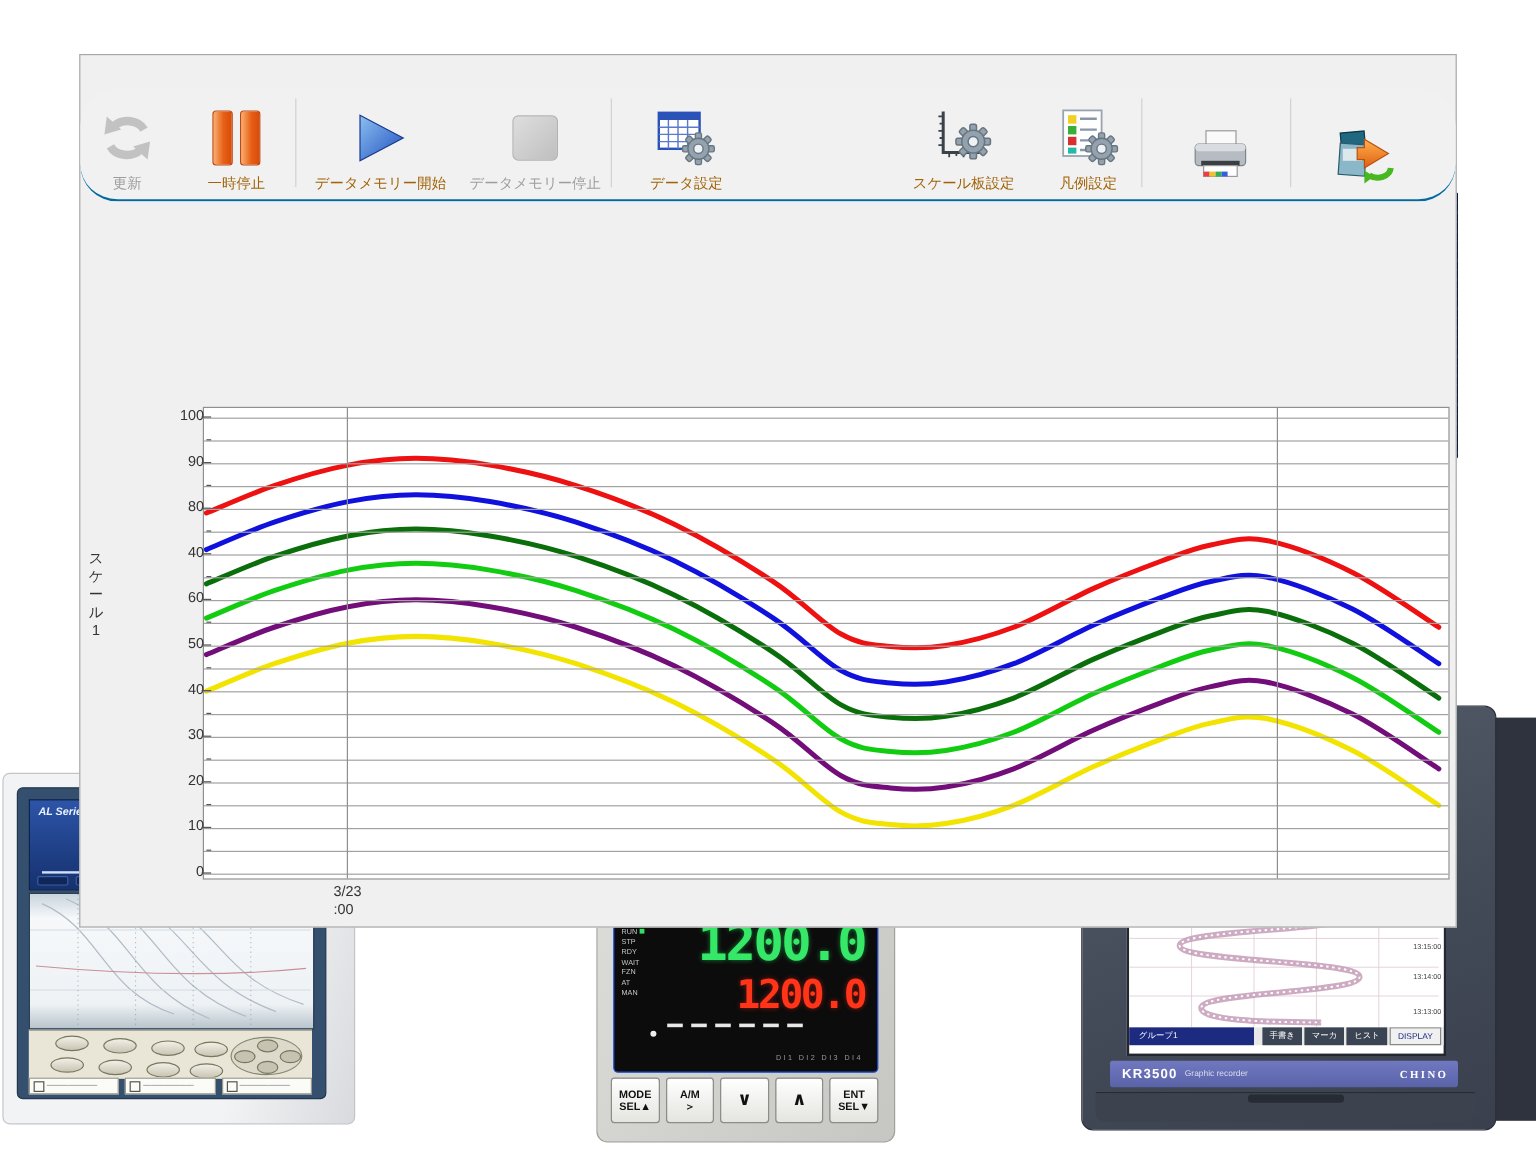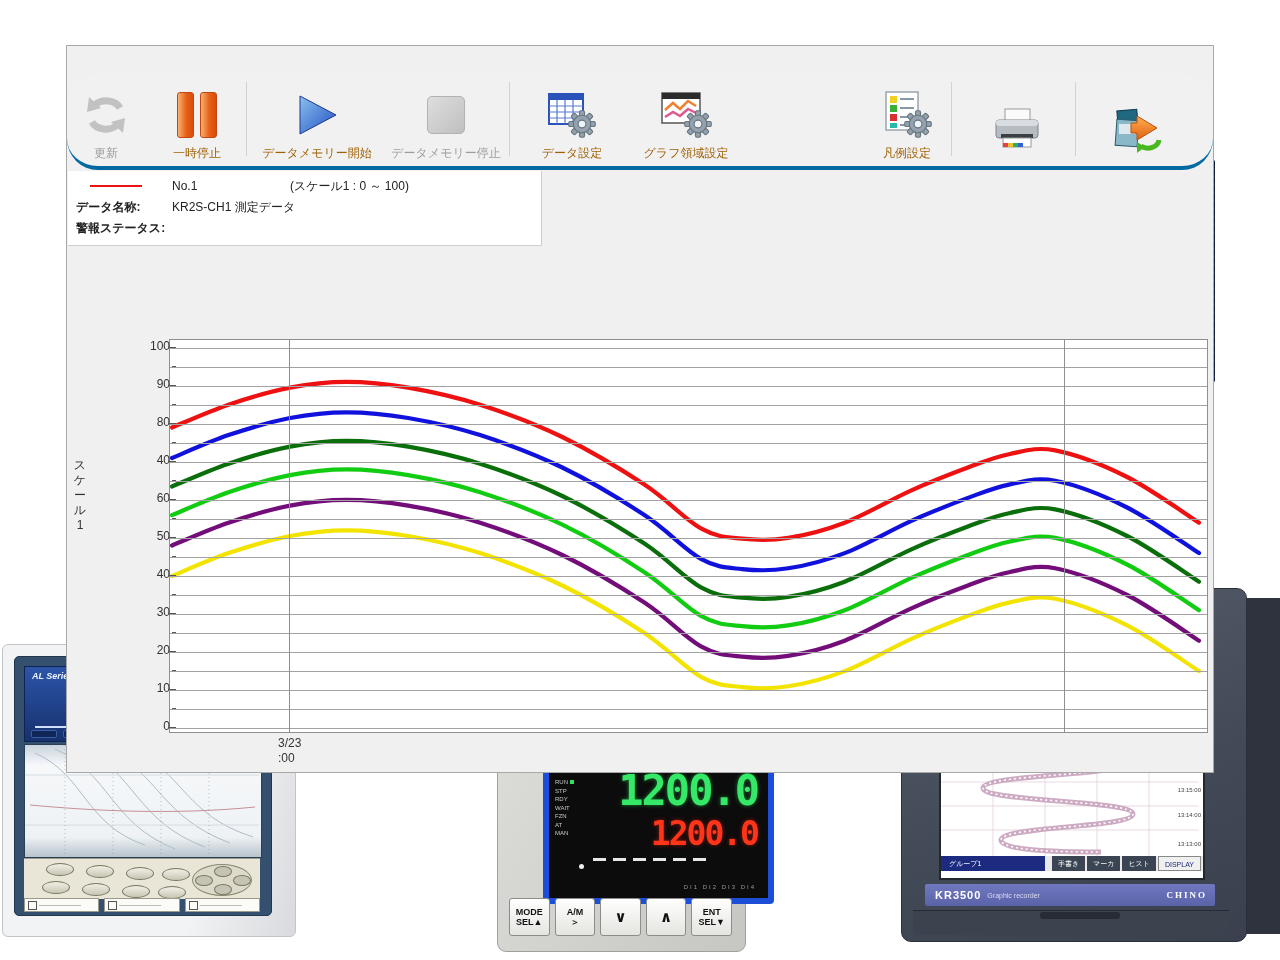--- a/index.html
+++ b/index.html
@@ -8,21 +8,21 @@
   
   #win{left:66px;top:45px;width:1146px;height:726px;background:#f0f0f0;border:1px solid #a8a8a8;z-index:1;}
   #titlebar{left:0;top:0;width:100%;height:28px;background:#ffffff;border-bottom:1px solid #e2e2e2;display:flex;align-items:center;}
   #title-icon{width:16px;height:16px;margin:0 6px 0 9px;position:relative;flex:0 0 auto;}
   #title-icon i{position:absolute;width:10px;height:10px;border-radius:50%;opacity:.75;}
   #title-text{font-size:12px;color:#3a3a3a;}
   #win-controls{margin-left:auto;display:flex;align-items:center;height:100%;}
   .winbtn{width:46px;height:100%;display:flex;align-items:center;justify-content:center;color:#8d8d8d;font-size:13px;}
   .winbtn .sq{width:10px;height:10px;border:1px solid #8d8d8d;display:block;}
   
-  #toolbar{left:0;top:28px;width:100%;height:92px;background:#f1f1f1;border-bottom:4px solid #0369a1;border-radius:31px;}
+  #toolbar{left:0;top:28px;width:100%;height:92px;background:#f1f1f1;border-bottom:2px solid #0369a1;border-radius:31px;}
   .tb-item{position:absolute;top:4px;height:84px;display:flex;flex-direction:column;align-items:center;justify-content:flex-end;}
   .tb-ic{height:58px;display:flex;align-items:center;justify-content:center;margin-bottom:1px;}
   .tb-label{font-size:12px;color:#a16207;white-space:nowrap;}
   .tb-label.dis{color:#9d9d9d;}
   .tb-sep{position:absolute;top:8px;width:1px;height:74px;background:#d2d2d2;}
   .pausebars{display:flex;gap:6px;}
   .pausebars i{width:15px;height:44px;border-radius:3px;background:linear-gradient(90deg,#f8b070,#e86018 55%,#d84c08);border:1px solid #c04810;}
   .stopsq{width:36px;height:36px;border-radius:5px;background:linear-gradient(135deg,#dedede,#bfbfbf);border:1px solid #b2b2b2;}
   
   #legend{left:1px;top:125px;width:473px;height:74px;background:#ffffff;border-right:1px solid #cfcfcf;border-bottom:1px solid #cfcfcf;}
@@ -81,21 +81,21 @@
   .albtn{position:absolute;width:26px;height:11px;border-radius:50%;background:linear-gradient(180deg,#f2f0e6,#c8c5b4);border:1px solid #77775f;}
   #al-pad{position:absolute;right:8px;top:5px;width:58px;height:30px;border-radius:50%;background:#dddacb;border:1px solid #88886f;}
   #al-pad i{position:absolute;width:16px;height:9px;border-radius:50%;background:#c6c3b2;border:1px solid #77775f;}
   #al-strips{left:24px;top:898px;width:236px;height:14px;display:flex;gap:5px;}
   #al-strips div{flex:1;background:#fbfbf8;border:1px solid #9a9a8a;font-size:6px;color:#555;display:flex;align-items:center;padding-left:3px;gap:2px;}
   #al-strips b{display:inline-block;width:7px;height:7px;border:1px solid #555;}
   
   #db-bezel{left:497px;top:703px;width:247px;height:247px;background:linear-gradient(120deg,#ddddd9,#c6c6c2);border-radius:9px;border:1px solid #a0a09c;}
   #db-vents{left:511px;top:709px;width:219px;height:22px;background-image:radial-gradient(#9a9a96 1px,transparent 1.3px);background-size:5px 4px;}
   #db-tab{left:596px;top:706px;width:50px;height:12px;background:#efefec;border:1px solid #b0b0ac;border-radius:2px;}
-  #db-face{left:511px;top:734px;width:219px;height:158px;background:#0c0c0c;border-radius:4px;border:6px solid #1d4ed8;color:#ddd;margin-left:32px;}
+  #db-face{left:511px;top:734px;width:219px;height:158px;background:#0c0c0c;border-radius:4px;border:1px solid #1d4ed8;color:#ddd;}
   #db-face .model{position:absolute;left:10px;top:7px;color:#f0f0f0;font-size:11px;letter-spacing:1px;}
   #db-face .pv{position:absolute;left:26px;top:22px;color:#e8e8e8;font-size:9px;letter-spacing:2px;}
   #db-face .brand{position:absolute;right:9px;top:9px;color:#f2f2f2;font-size:10px;font-weight:bold;letter-spacing:2px;font-family:"Liberation Serif","DejaVu Serif",serif;}
   #db-status{position:absolute;left:6px;top:38px;font-size:6px;line-height:8.5px;color:#c8c8c8;}
   #db-status em{display:inline-block;width:4px;height:4px;background:#30e060;margin-left:2px;}
   #db-green{position:absolute;right:10px;top:26px;font-family:"DejaVu Sans Mono",monospace;font-weight:bold;font-size:42px;color:#35e868;text-shadow:0 0 4px #1a8038;letter-spacing:-2px;}
   #db-red{position:absolute;right:10px;top:74px;font-family:"DejaVu Sans Mono",monospace;font-weight:bold;font-size:33px;color:#ff3418;text-shadow:0 0 4px #801a10;letter-spacing:-2px;}
   #db-dash{position:absolute;left:44px;top:118px;display:flex;gap:7px;}
   #db-dash i{width:13px;height:3px;background:#e8e8e8;}
   #db-dot{position:absolute;left:30px;top:124px;width:5px;height:5px;border-radius:50%;background:#eee;}
@@ -198,31 +198,29 @@
       <span class="tb-ic">
         <svg width="52" height="50" viewBox="0 0 52 50">
           <rect x="3" y="4" width="34" height="30" fill="#ffffff" stroke="#2a52b8" stroke-width="2"></rect>
           <rect x="3" y="4" width="34" height="6" fill="#2a52b8"></rect>
           <path d="M3 16h34M3 22h34M3 28h34M11 10v24M19 10v24M27 10v24" stroke="#5a7ace" stroke-width="1.2"></path>
           <use href="#gear" transform="translate(36,34) scale(1.15)"></use>
         </svg>
       </span>
       <span class="tb-label">データ設定</span>
     </div>
-    <div class="tb-item" style="left:560px;width:118px">
-      <span class="tb-ic">
-        <svg width="54" height="50" viewBox="0 0 54 50">
-          <rect x="3" y="3" width="38" height="30" fill="#ffffff" stroke="#555" stroke-width="1.5"></rect>
-          <rect x="3" y="3" width="38" height="6" fill="#2b2b2b"></rect>
-          <polyline points="6,20 14,13 21,19 29,11 37,16" fill="none" stroke="#f08030" stroke-width="2.5"></polyline>
-          <polyline points="6,27 14,22 21,26 29,19 37,23" fill="none" stroke="#e05890" stroke-width="2.5"></polyline>
-          <use href="#gear" transform="translate(39,34) scale(1.15)"></use>
+    <div class="tb-item" style="left:680px;width:112px">
+      <span class="tb-ic">
+        <svg width="52" height="50" viewBox="0 0 52 50">
+          <path d="M9 3 V37 H40" fill="none" stroke="#3a424a" stroke-width="2.5"></path>
+          <path d="M9 7h-4M9 13h-3M9 19h-4M9 25h-3M9 31h-4M14 37v4M20 37v3M26 37v4M32 37v3" stroke="#3a424a" stroke-width="1.5"></path>
+          <use href="#gear" transform="translate(34,28) scale(1.25)"></use>
         </svg>
       </span>
-      <span class="tb-label">グラフ領域設定</span>
+      <span class="tb-label">スケール板設定</span>
     </div>
     <div class="tb-item" style="left:794px;width:92px">
       <span class="tb-ic">
         <svg width="52" height="50" viewBox="0 0 52 50">
           <rect x="5" y="2" width="32" height="38" fill="#ffffff" stroke="#9aa4ae" stroke-width="1.5"></rect>
           <rect x="9" y="6" width="7" height="7" fill="#f0d020"></rect>
             <rect x="9" y="15" width="7" height="7" fill="#38b038"></rect>
           <rect x="9" y="24" width="7" height="7" fill="#d83030"></rect>
             <rect x="9" y="33" width="7" height="5" fill="#28b8a8"></rect>
           <path d="M19 9h14M19 18h14M19 27h14M19 35h10" stroke="#8898a8" stroke-width="2"></path>
@@ -257,34 +255,20 @@
           <rect x="6" y="18" width="16" height="10" fill="#dce8ec"></rect>
           <polygon points="24,10 44,22 24,34 24,27 18,27 18,17 24,17" fill="url(#gradOr)" stroke="#b85010"></polygon>
           <path d="M46 34 a11 9 0 0 1 -18 6" fill="none" stroke="#48b820" stroke-width="5"></path>
           <polygon points="24,36 32,41 24,47" fill="#48b820"></polygon>
         </svg>
       </span>
       <span class="tb-label"></span>
     </div>
   </div>
 
-  <div id="legend" class="abs">
-    <div class="row" style="top:6px">
-      <span class="swatch"></span>
-      <span class="lg-no">No.1</span>
-      <span class="lg-range">(スケール1 : 0 ～ 100)</span>
-    </div>
-    <div class="row" style="top:27px">
-      <span class="lg-b" style="position:absolute;left:8px">データ名称:</span>
-      <span style="position:absolute;left:104px">KR2S-CH1 測定データ</span>
-    </div>
-    <div class="row" style="top:48px">
-      <span class="lg-b" style="position:absolute;left:8px">警報ステータス:</span>
-    </div>
-  </div>
 
   <div id="yaxis-title" class="abs">ス
 ケ
 ー
 ル
 1</div>
 
   <div id="plot" class="abs">
     <svg id="curves" width="1037" height="392">
         <path d="M2.0,87.5C11.4,83.7 38.8,71.4 58.5,64.7C78.2,58.0 100.4,51.4 120.1,47.6C139.8,43.8 156.9,41.9 176.6,41.9C196.3,41.9 216.0,43.8 238.2,47.6C260.5,51.4 284.4,56.5 310.1,64.7C335.8,72.9 364.9,83.7 392.3,97.0C419.6,110.4 451.3,129.4 474.4,144.6C497.5,159.8 514.6,179.4 530.9,188.4C547.2,197.4 557.4,197.1 572.0,198.7C586.5,200.2 601.1,200.6 618.2,197.9C635.3,195.2 654.1,190.6 674.7,182.7C695.2,174.8 720.9,159.5 741.4,150.3C762.0,141.1 781.7,133.5 797.9,127.5C814.2,121.5 824.5,117.0 839.0,114.2C853.6,111.3 865.5,106.6 885.2,110.4C904.9,114.2 933.1,125.0 957.1,137.0C981.1,149.1 1017.0,175.1 1029.0,182.7" fill="none" stroke="#ee1111" stroke-width="4.2" stroke-linecap="round"></path>

